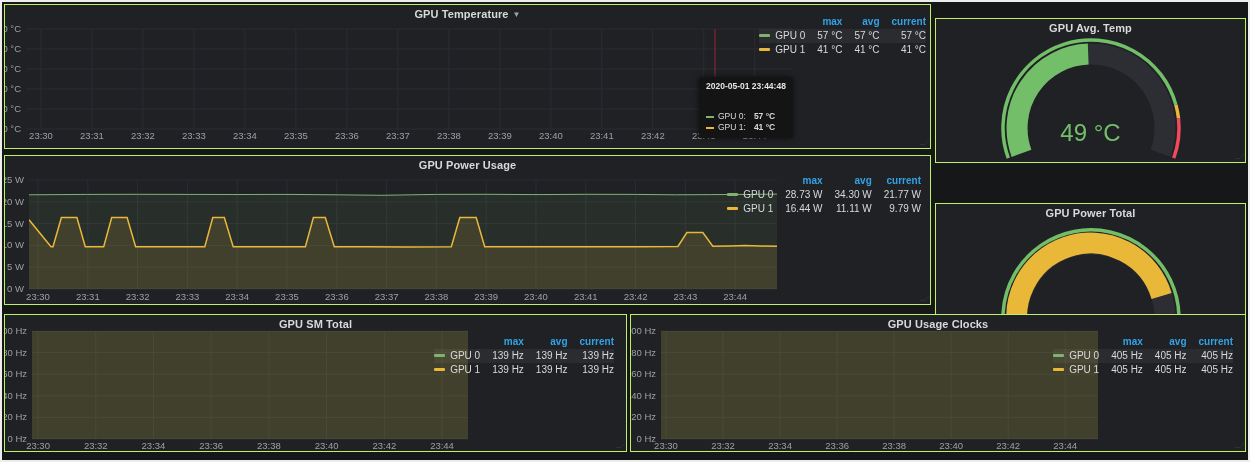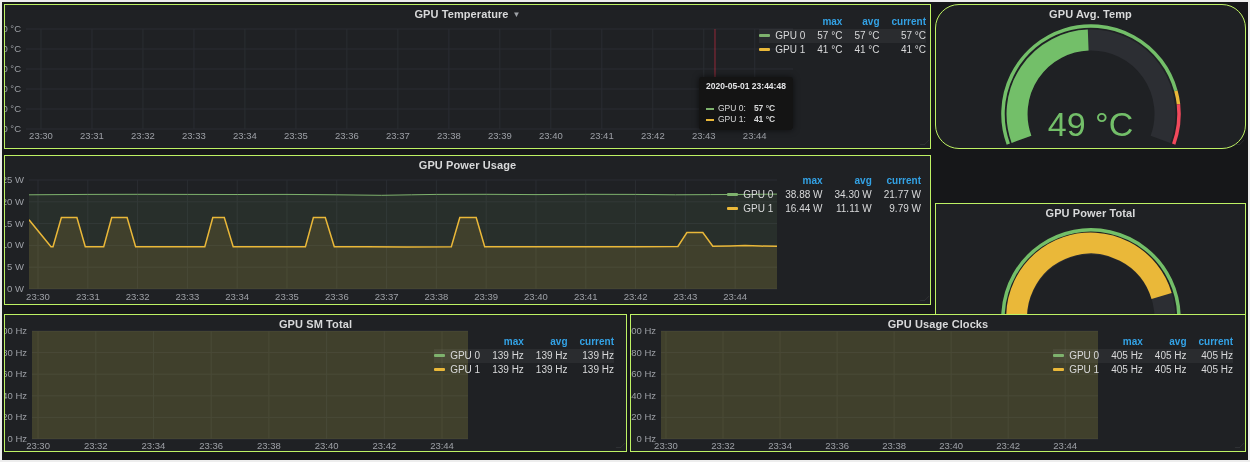--- a/index.html
+++ b/index.html
@@ -17,21 +17,21 @@
   svg{display:block;}
   .legend{position:absolute;font-size:10px;line-height:14px;}
   .legend table{border-collapse:collapse;}
   .legend td{padding:0 0 0 12px;text-align:right;white-space:nowrap;color:#d8d9da;}
   .legend td.lg-name{text-align:left;padding-left:0;cursor:pointer;}
   .legend tr.lg-head td{color:#33a2e5;font-weight:700;}
   .legend tr.hl td{background:rgba(255,255,255,0.05);}
   .mark{display:inline-block;width:11px;height:3px;border-radius:1px;margin:0 5px 2px 0;vertical-align:middle;}
   .tooltip{position:absolute;background:#141414;border-radius:3px;padding:4px 7px 5px 7px;
         font-size:8.5px;line-height:11px;box-shadow:0 0 6px rgba(0,0,0,.6);z-index:5;}
-  .tooltip .tt-time{font-weight:700;color:#e3e4e6;margin-bottom:11px;white-space:nowrap;}
+  .tooltip .tt-time{font-weight:700;color:#e3e4e6;margin-bottom:19px;white-space:nowrap;}
   .tt-row{display:flex;align-items:center;white-space:nowrap;color:#d8d9da;}
   .tt-dash{display:inline-block;width:8px;height:2px;margin-right:4px;}
   .tt-val{font-weight:700;margin-left:8px;}
   .gauge-value{position:absolute;left:0;width:100%;text-align:center;font-weight:500;}
 </style>
 </head>
 <body>
 
 <div class="page">
 
@@ -124,32 +124,32 @@
         <span class="tt-val">57 °C</span>
       </div>
       <div class="tt-row">
         <span class="tt-dash" style="background: rgb(234, 184, 57);"></span>
         <span>GPU 1:</span>
         <span class="tt-val">41 °C</span>
       </div>
     </div>
   </section>
 
-  <section class="panel" style="left:933px;top:2px;width:311px;height:145px;border-radius:24px;">
+  <section class="panel" style="left:933px;top:16px;width:311px;height:145px;">
     <div class="panel-title"><span>GPU Avg. Temp</span></div>
     <div class="chart-wrap">
         <svg id="g-gpu-avg-temp" width="309" height="143">
           <path d="M85.5,134.3 A74,74 0 1 1 224.5,134.3" fill="none" stroke="#2c2e33" stroke-width="21"></path>
           <path d="M85.5,134.3 A74,74 0 0 1 152.2,35.1" fill="none" stroke="#73bf69" stroke-width="21"></path>
           <path d="M72.3,139.1 A88,88 0 1 1 239.9,85.9" fill="none" stroke="#73bf69" stroke-width="3.5"></path>
           <path d="M239.9,85.9 A88,88 0 0 1 242.5,99.2" fill="none" stroke="#eab839" stroke-width="3.5"></path>
           <path d="M242.5,99.2 A88,88 0 0 1 237.7,139.1" fill="none" stroke="#f2495c" stroke-width="3.5"></path>
         </svg>
       </div>
-    <div class="gauge-value" style="top: 100px; font-size: 34px; color: rgb(115, 191, 105);">49 °C</div>
+    <div class="gauge-value" style="top: 100px; font-size: 24px; color: rgb(115, 191, 105);">49 °C</div>
   </section>
 
   <section class="panel" style="left:2px;top:153px;width:927px;height:150px;">
     <div class="panel-title"><span>GPU Power Usage</span></div>
     <div class="chart-wrap">
         <svg id="c-gpu-power-usage" width="925" height="148">
           <line x1="24" x2="772" y1="133" y2="133" stroke="#2a2d32" stroke-width="1"></line>
           <line x1="24" x2="772" y1="111.2" y2="111.2" stroke="#2a2d32" stroke-width="1"></line>
           <line x1="24" x2="772" y1="89.4" y2="89.4" stroke="#2a2d32" stroke-width="1"></line>
           <line x1="24" x2="772" y1="67.60000000000001" y2="67.60000000000001" stroke="#2a2d32" stroke-width="1"></line>
@@ -208,21 +208,21 @@
       <table>
         <tbody>
             <tr class="lg-head">
           <td></td>
           <td>max</td>
           <td>avg</td>
           <td>current</td>
         </tr>
         <tr>
           <td class="lg-name"><span class="mark" style="background: rgb(126, 178, 109);"></span><span>GPU 0</span></td>
-          <td>38.88 W</td>
+          <td>28.73 W</td>
           <td>34.30 W</td>
           <td>21.77 W</td>
         </tr>
         <tr>
           <td class="lg-name"><span class="mark" style="background: rgb(234, 184, 57);"></span><span>GPU 1</span></td>
           <td>16.44 W</td>
           <td>11.11 W</td>
           <td>9.79 W</td>
         </tr>
       </tbody>

